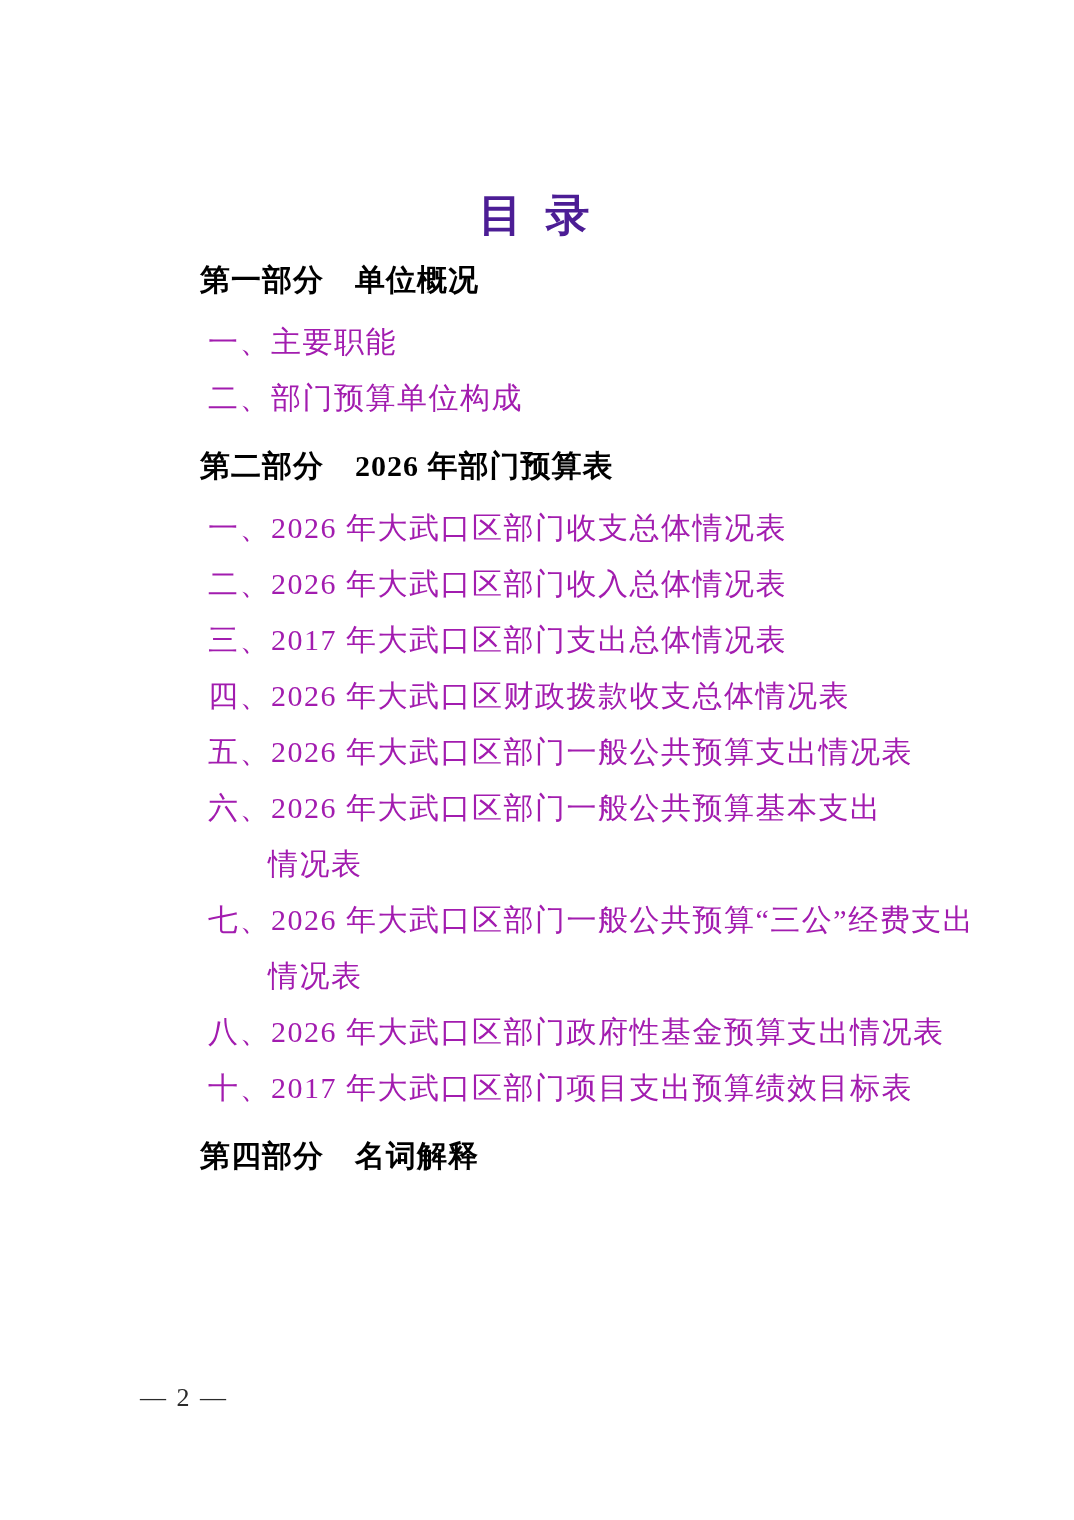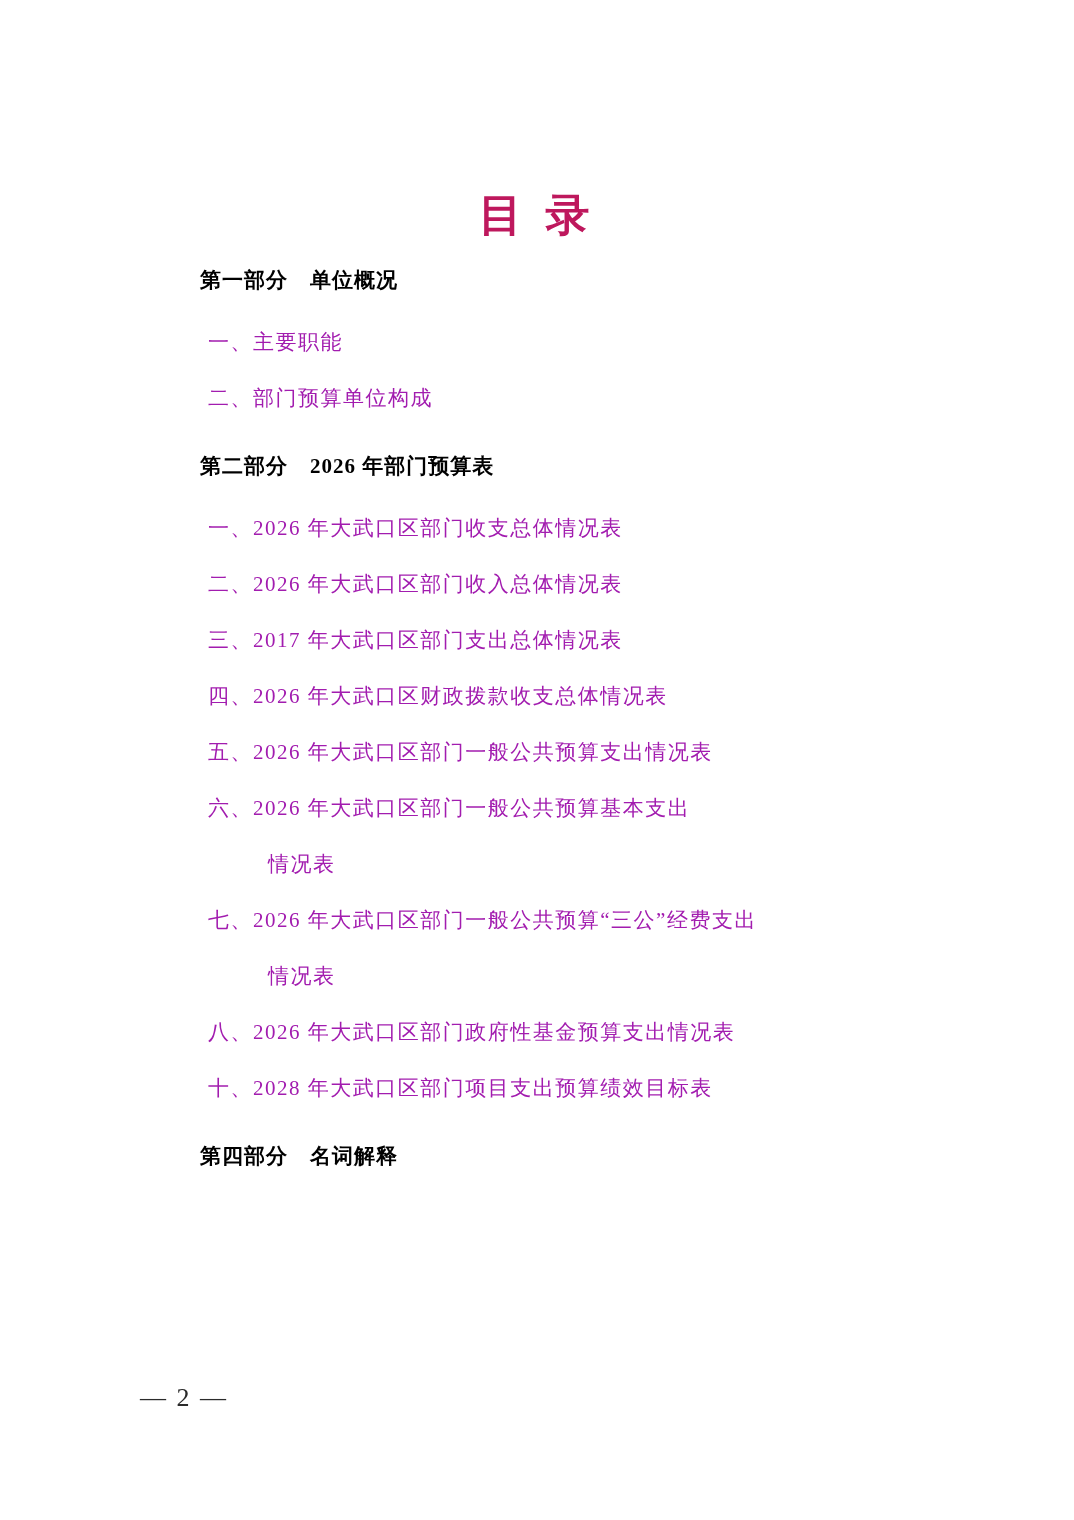--- a/index.html
+++ b/index.html
@@ -18,32 +18,32 @@
     color: #222222;
   }
   .doc-title {
     margin: 0;
     padding-top: 192px;
     height: 48px;
     line-height: 48px;
     text-align: center;
     font-size: 44px;
     font-weight: bold;
-    color: #be185d;
+    color: #4c1d95;
     letter-spacing: 6px;
   }
   .toc {
     margin-top: 9px;
     padding-left: 200px;
     padding-right: 120px;
   }
   .line {
     height: 56px;
     line-height: 56px;
-    font-size: 21px;
+    font-size: 30px;
     white-space: nowrap;
   }
   .heading {
     margin-top: 12px;
     margin-bottom: 6px;
     font-weight: bold;
     color: #000000;
     letter-spacing: 1px;
   }
   .item {
@@ -80,21 +80,21 @@
     <div class="line item">一、2026 年大武口区部门收支总体情况表</div>
     <div class="line item">二、2026 年大武口区部门收入总体情况表</div>
     <div class="line item">三、2017 年大武口区部门支出总体情况表</div>
     <div class="line item">四、2026 年大武口区财政拨款收支总体情况表</div>
     <div class="line item">五、2026 年大武口区部门一般公共预算支出情况表</div>
     <div class="line item">六、2026 年大武口区部门一般公共预算基本支出</div>
     <div class="line item cont">情况表</div>
     <div class="line item">七、2026 年大武口区部门一般公共预算“三公”经费支出</div>
     <div class="line item cont">情况表</div>
     <div class="line item">八、2026 年大武口区部门政府性基金预算支出情况表</div>
-    <div class="line item">十、2028 年大武口区部门项目支出预算绩效目标表</div>
+    <div class="line item">十、2017 年大武口区部门项目支出预算绩效目标表</div>
 
 
     <div class="line heading">第四部分　名词解释</div>
 
   </div>
 
   <div class="page-footer">— 2 —</div>
 
 </div>
 

